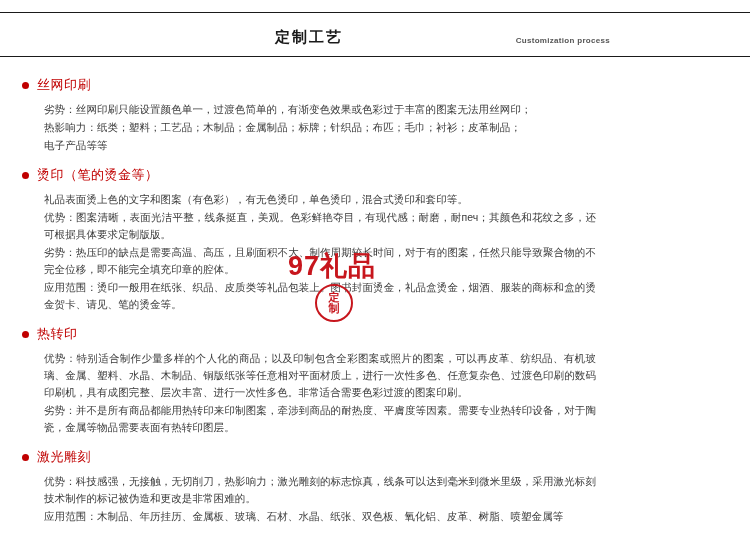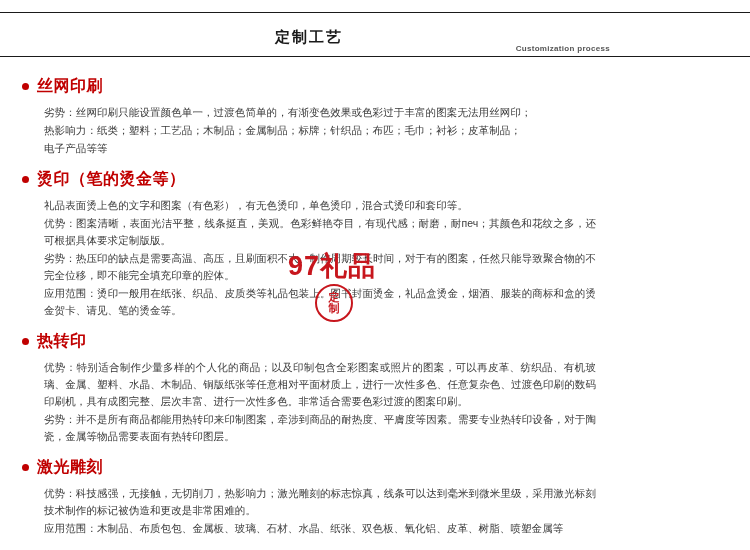--- a/index.html
+++ b/index.html
@@ -42,21 +42,21 @@
     font-size: 15px;
     font-weight: bold;
     letter-spacing: 2px;
     color: #1a1a1a;
     line-height: 24px;
     margin-top: 7px;
   }
   .header-sub {
     position: absolute;
     right: 8px;
-    top: 44px;
+    top: 36px;
     font-size: 8px;
     font-weight: bold;
     color: #555555;
     letter-spacing: 0.3px;
   }
 
   
   .content {
     padding: 14px 22px 0 22px;
     box-sizing: border-box;
@@ -71,22 +71,22 @@
   }
   .bullet {
     width: 7px;
     height: 7px;
     border-radius: 50%;
     background: #c00000;
     margin-right: 8px;
     flex: none;
   }
   .section-title {
-    font-size: 16px;
-    font-weight: bold;
+    font-size: 13px;
+    font-weight: normal;
     color: #c00000;
     letter-spacing: 0.5px;
   }
   .para {
     font-size: 10.5px;
     line-height: 17px;
     color: #3a3a3a;
     margin: 0 0 1px 22px;
     text-align: justify;
     letter-spacing: 0.1px;
@@ -169,21 +169,21 @@
       <p class="para">优势：特别适合制作少量多样的个人化的商品；以及印制包含全彩图案或照片的图案，可以再皮革、纺织品、有机玻璃、金属、塑料、水晶、木制品、铜版纸张等任意相对平面材质上，进行一次性多色、任意复杂色、过渡色印刷的数码印刷机，具有成图完整、层次丰富、进行一次性多色。非常适合需要色彩过渡的图案印刷。</p>
       <p class="para">劣势：并不是所有商品都能用热转印来印制图案，牵涉到商品的耐热度、平膚度等因素。需要专业热转印设备，对于陶瓷，金属等物品需要表面有热转印图层。</p>
     </div>
 
     <div class="section">
       <div class="section-head">
         <span class="bullet"></span>
         <span class="section-title">激光雕刻</span>
       </div>
       <p class="para">优势：科技感强，无接触，无切削刀，热影响力；激光雕刻的标志惊真，线条可以达到毫米到微米里级，采用激光标刻技术制作的标记被伪造和更改是非常困难的。</p>
-      <p class="para">应用范围：木制品、布质包包、金属板、玻璃、石材、水晶、纸张、双色板、氧化铝、皮革、树脂、喷塑金属等</p>
+      <p class="para">应用范围：木制品、年历挂历、金属板、玻璃、石材、水晶、纸张、双色板、氧化铝、皮革、树脂、喷塑金属等</p>
     </div>
 
   </div>
 
   <div class="watermark">
     <span class="wm-text">97礼品</span>
     <span class="wm-stamp">
       <span>定</span>
       <span>制</span>
     </span>

